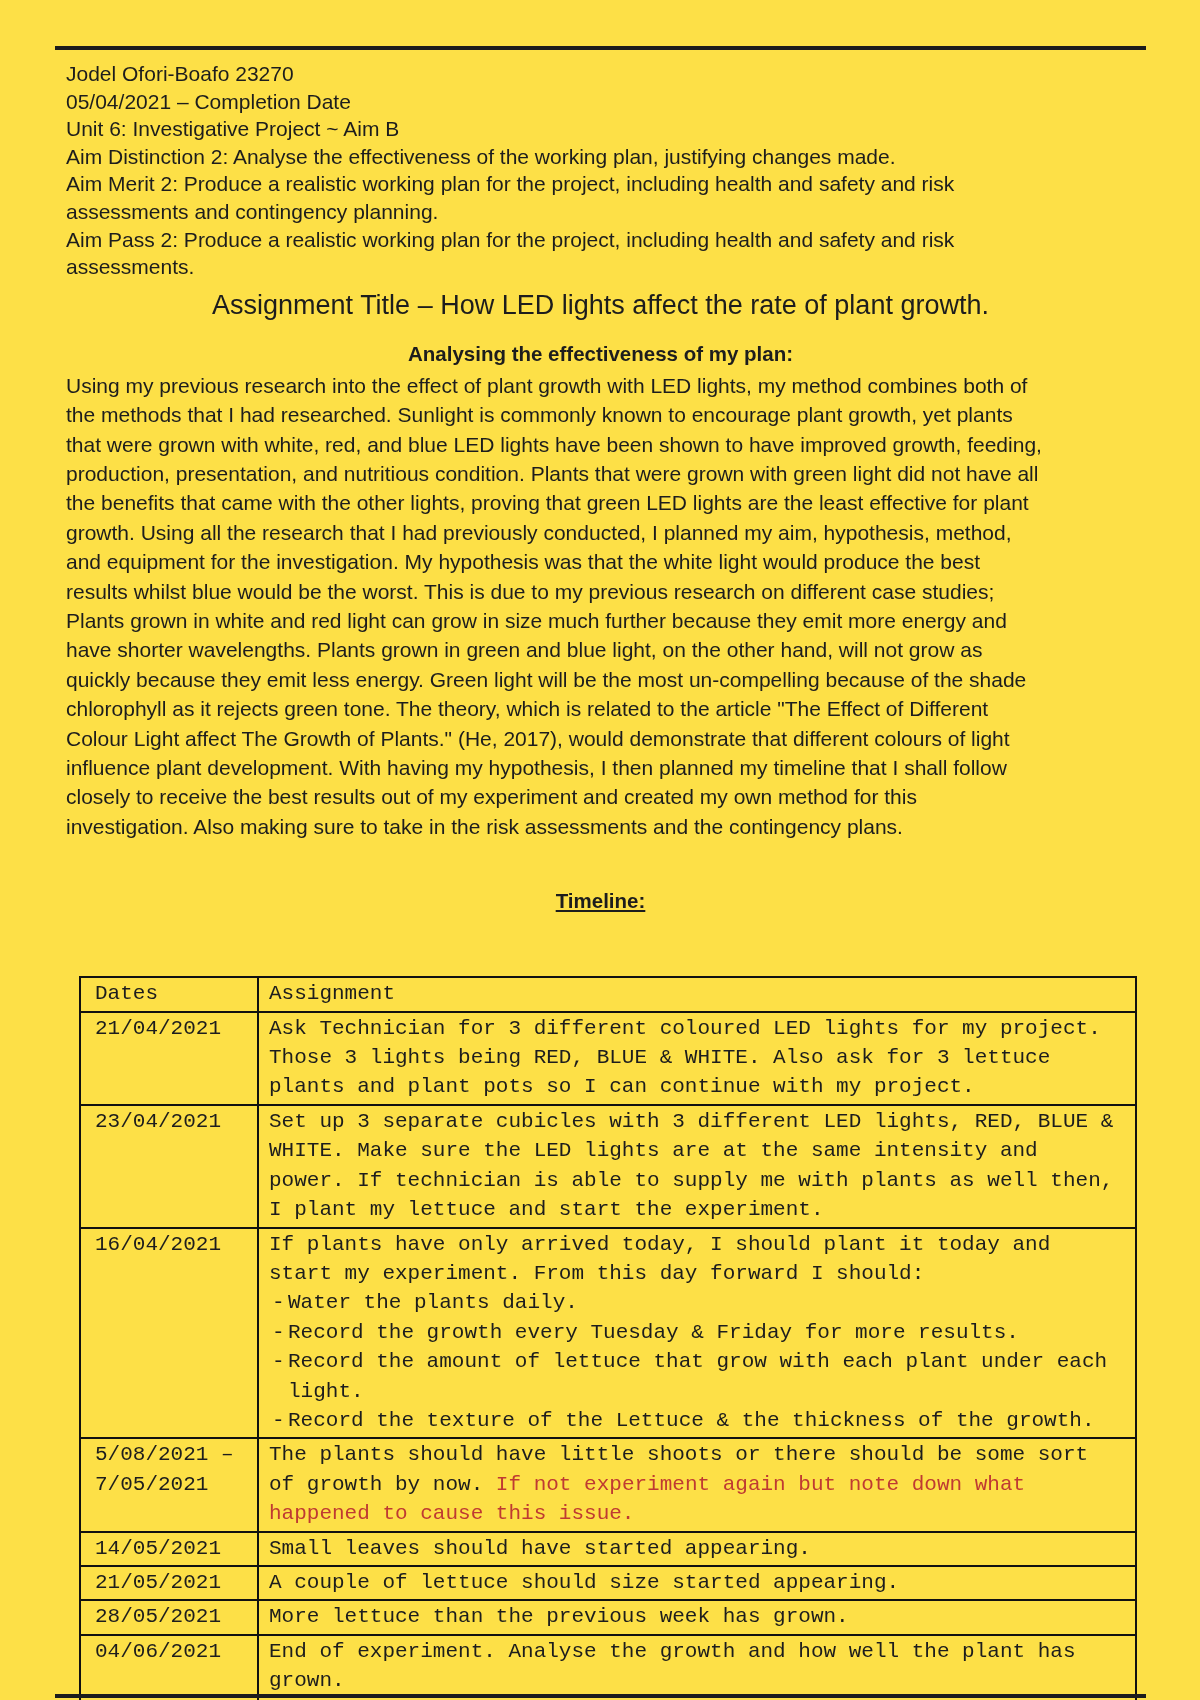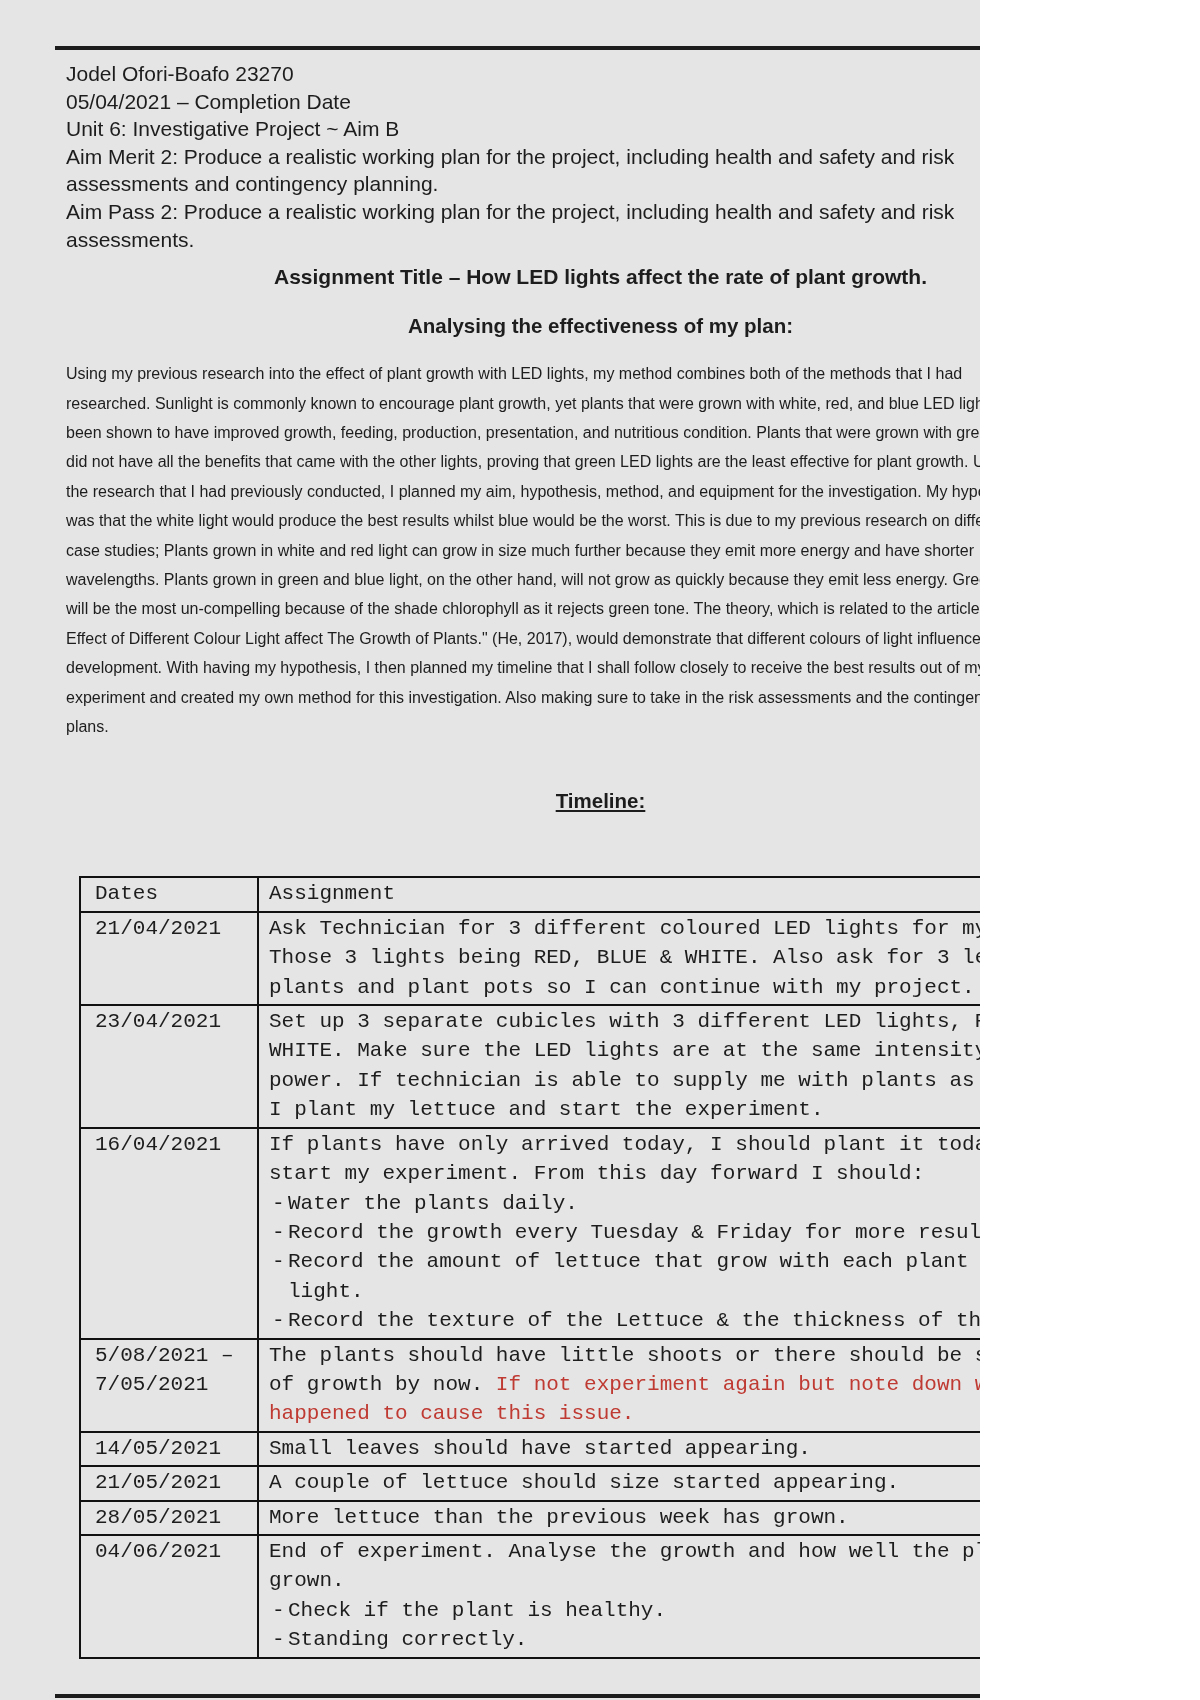--- a/index.html
+++ b/index.html
@@ -3,23 +3,23 @@
 <meta charset="utf-8">
 <style>
   html, body { margin: 0; padding: 0; }
   body {
     background: #ffffff;
     font-family: "Liberation Sans", "DejaVu Sans", sans-serif;
     color: #1d1d1d;
   }
   .page {
     position: relative;
-    width: 980px;
+    width: 1200px;
     height: 1700px;
-    background: #e5e5e5;
+    background: #fde047;
     overflow: hidden;
   }
   .rule {
     position: absolute;
     left: 55px;
     width: 1091px;
     height: 4px;
     background: #1c1c1c;
   }
   .rule-top { top: 46px; }
@@ -31,35 +31,35 @@
     width: 1069px;
   }
   .meta {
     font-size: 21px;
     line-height: 27.6px;
     width: 985px;
   }
   .title {
     margin-top: 9px;
     text-align: center;
-    font-weight: bold;
-    font-size: 21px;
+    font-weight: normal;
+    font-size: 27px;
     line-height: 30px;
   }
   .subtitle {
     margin-top: 20px;
     text-align: center;
     font-weight: bold;
     font-size: 20.5px;
     line-height: 27px;
   }
   .body-par {
-    margin-top: 20px;
+    margin-top: 4px;
     width: 976px;
-    font-size: 16px;
+    font-size: 21px;
     line-height: 29.4px;
   }
   .timeline-heading {
     margin-top: 46px;
     text-align: center;
     font-weight: bold;
     font-size: 20.5px;
     line-height: 27px;
     text-decoration: underline;
   }
@@ -98,20 +98,21 @@
 <body>
 
 <div class="page">
   <div class="rule rule-top"></div>
 
   <div class="content">
     <div class="meta">
         <div class="meta-line">Jodel Ofori-Boafo 23270</div>
         <div class="meta-line">05/04/2021 – Completion Date</div>
         <div class="meta-line">Unit 6: Investigative Project ~ Aim B</div>
+        <div class="meta-line">Aim Distinction 2: Analyse the effectiveness of the working plan, justifying changes made.</div>
         <div class="meta-line">Aim Merit 2: Produce a realistic working plan for the project, including health and safety and risk assessments and contingency planning.</div>
         <div class="meta-line">Aim Pass 2: Produce a realistic working plan for the project, including health and safety and risk assessments.</div>
       </div>
 
     <div class="title">Assignment Title – How LED lights affect the rate of plant growth.</div>
 
     <div class="subtitle">Analysing the effectiveness of my plan:</div>
 
     <div class="body-par">Using my previous research into the effect of plant growth with LED lights, my method combines both of the methods that I had researched. Sunlight is commonly known to encourage plant growth, yet plants that were grown with white, red, and blue LED lights have been shown to have improved growth, feeding, production, presentation, and nutritious condition. Plants that were grown with green light did not have all the benefits that came with the other lights, proving that green LED lights are the least effective for plant growth. Using all the research that I had previously conducted, I planned my aim, hypothesis, method, and equipment for the investigation. My hypothesis was that the white light would produce the best results whilst blue would be the worst. This is due to my previous research on different case studies; Plants grown in white and red light can grow in size much further because they emit more energy and have shorter wavelengths. Plants grown in green and blue light, on the other hand, will not grow as quickly because they emit less energy. Green light will be the most un-compelling because of the shade chlorophyll as it rejects green tone. The theory, which is related to the article "The Effect of Different Colour Light affect The Growth of Plants." (He, 2017), would demonstrate that different colours of light influence plant development.  With having my hypothesis, I then planned my timeline that I shall follow closely to receive the best results out of my experiment and created my own method for this investigation. Also making sure to take in the risk assessments and the contingency plans.</div>
 

